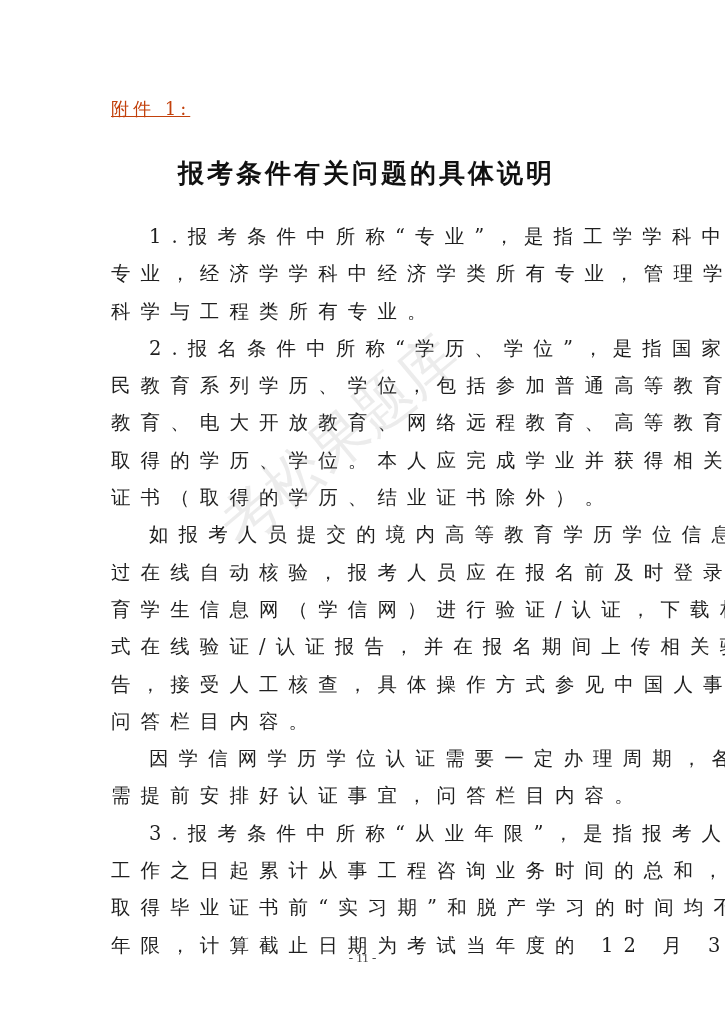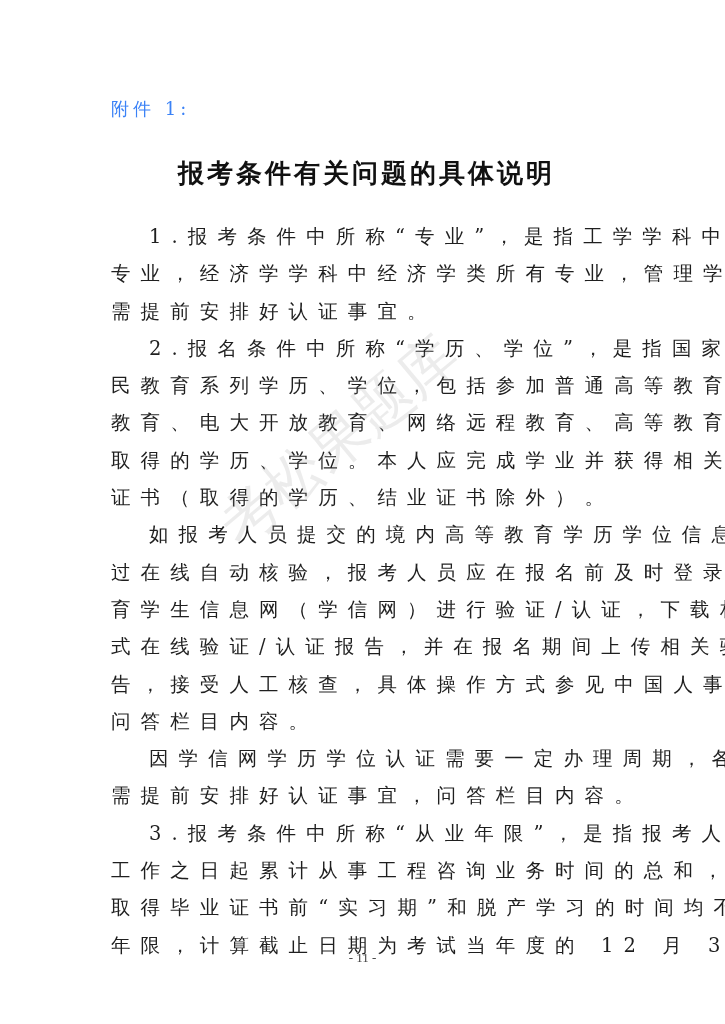--- a/index.html
+++ b/index.html
@@ -20,22 +20,23 @@
     left: 0; top: 0;
     width: 725px; height: 1024px;
     background: #ffffff;
   }
   .attachment-label {
     position: absolute;
     left: 111px;
     top: 97px;
     font-size: 18px;
     letter-spacing: 4px;
-    color: #3b82f6;
+    color: #c2410c;
     white-space: nowrap;
+    text-decoration: underline;
   }
   .doc-title {
     position: absolute;
     left: 0;
     width: 725px;
     top: 156px;
     text-align: center;
     font-family: "DejaVu Sans", "Liberation Sans", sans-serif;
     font-weight: bold;
     font-size: 26px;
@@ -92,21 +93,21 @@
 
   <div class="attachment-label">附件 1:</div>
 
   <div class="doc-title">报考条件有关问题的具体说明</div>
 
   <div class="body-text">
 
     <div class="paragraph">
       <div class="line indent">1.报考条件中所称“专业”，是指工学学科中所有门类</div>
       <div class="line">专业，经济学学科中经济学类所有专业，管理学学科中管理</div>
-      <div class="line">需提前安排好认证事宜。</div>
+      <div class="line">科学与工程类所有专业。</div>
     </div>
 
     <div class="paragraph">
       <div class="line indent">2.报名条件中所称“学历、学位”，是指国家承认的国</div>
       <div class="line">民教育系列学历、学位，包括参加普通高等教育、成人高等</div>
       <div class="line">教育、电大开放教育、网络远程教育、高等教育自学考试所</div>
       <div class="line">取得的学历、学位。本人应完成学业并获得相关学历、学位</div>
       <div class="line">证书（取得的学历、结业证书除外）。</div>
     </div>
 

